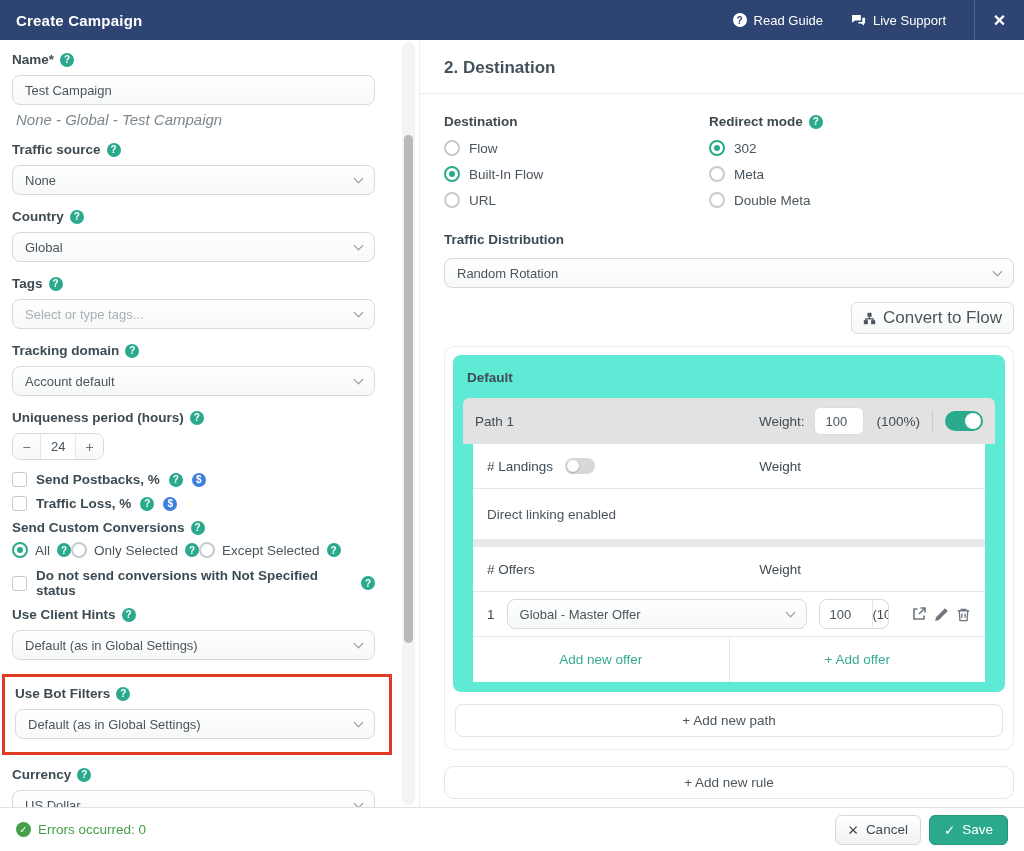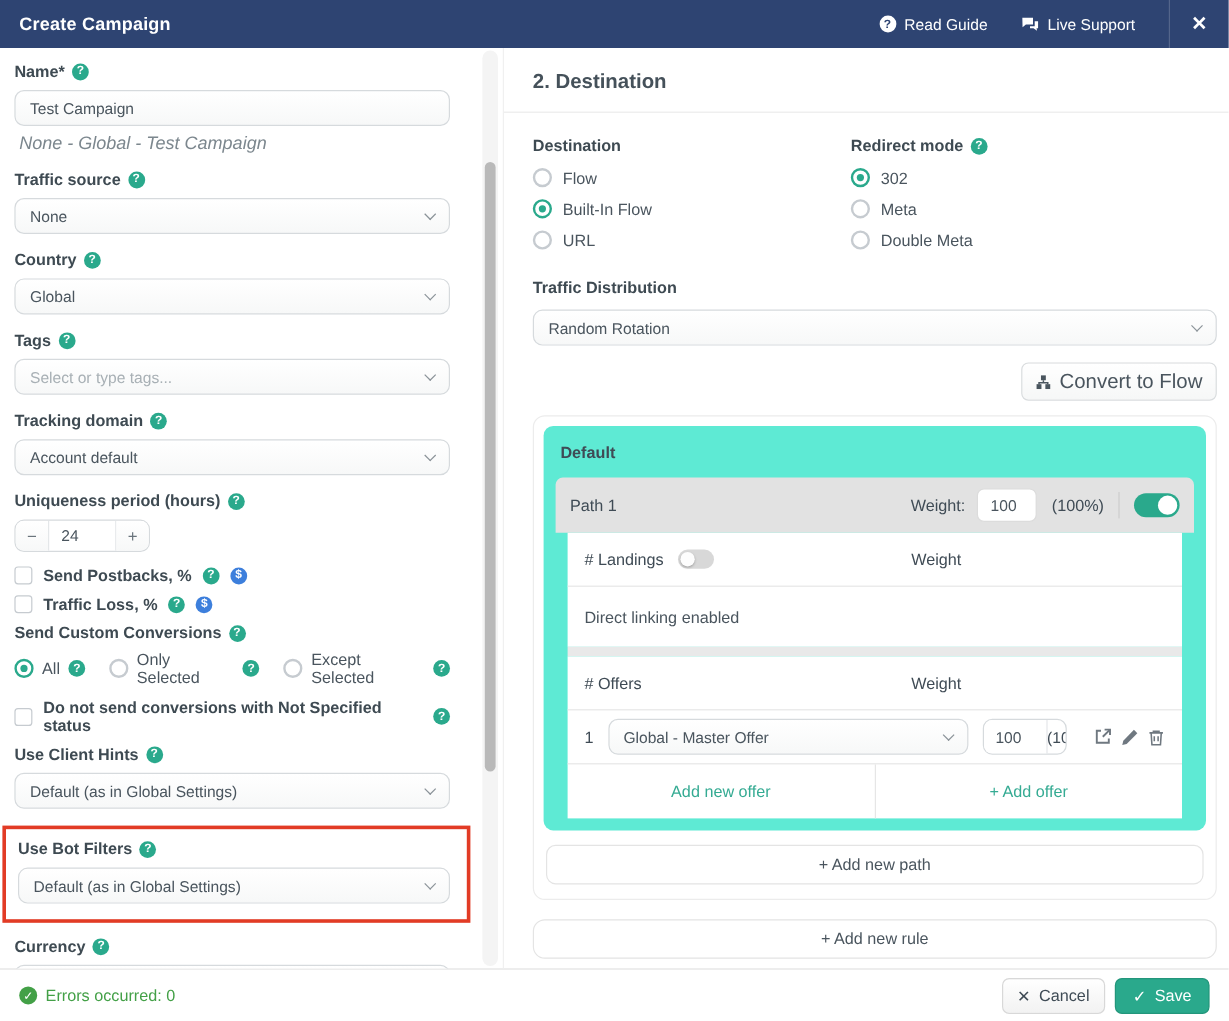--- a/index.html
+++ b/index.html
@@ -42,23 +42,23 @@
   .cb-row { display:flex; align-items:center; gap:9px; font-size:13.5px; font-weight:bold; color:#3e4a52; margin-bottom:9px; }
   .cb { width:15px; height:15px; border:1.5px solid #c6cbd0; border-radius:3px; background:#fff; flex:0 0 auto; cursor:pointer; }
 
   .radio { width:16px; height:16px; border-radius:50%; border:2px solid #c6cbd0; background:#fff; flex:0 0 auto; position:relative; cursor:pointer; }
   .radio.sel { border-color:#2aa98c; }
   .radio.sel::after { content:""; position:absolute; inset:3px; border-radius:50%; background:#2aa98c; }
   .ropt { display:flex; align-items:center; gap:9px; font-size:13.5px; color:#4a555e; cursor:pointer; }
 
   .stepper { display:inline-flex; border:1px solid #d6dadd; border-radius:8px; height:27px; background:#fff; overflow:hidden; }
   .stepper .st-btn { width:27px; display:flex; align-items:center; justify-content:center; font-size:14px; color:#6a747c; cursor:pointer; background:linear-gradient(#fff,#f7f8f8); }
-  .stepper .st-val { width:57px; display:flex; align-items:center; padding-left:10px; font-size:13px; border-left:1px solid #e4e7e9; border-right:1px solid #e4e7e9; }
-
-  .scc-radios { display:flex; align-items:center; gap:20px; margin:2px 0 10px; }
+  .stepper .st-val { width:36px; display:flex; align-items:center; padding-left:10px; font-size:13px; border-left:1px solid #e4e7e9; border-right:1px solid #e4e7e9; }
+
+  .scc-radios { display:flex; align-items:center; margin:2px 0 10px; }
   .scc-radios .ropt { gap:7px; }
 
   .hl-wrap { border:3px solid #e23b25; margin:0 -17px 12px -10px; padding:9px 14px 13px 10px; }
   .hl-wrap .field { margin-bottom:0; }
 
   
   .sb-track { position:absolute; top:2px; bottom:2px; right:4px; width:13px; background:#f4f4f4; border-radius:7px; }
   .sb-thumb { position:absolute; top:93px; left:2px; width:9px; height:508px; background:#b9b9b9; border-radius:5px; cursor:grab; }
 
   

